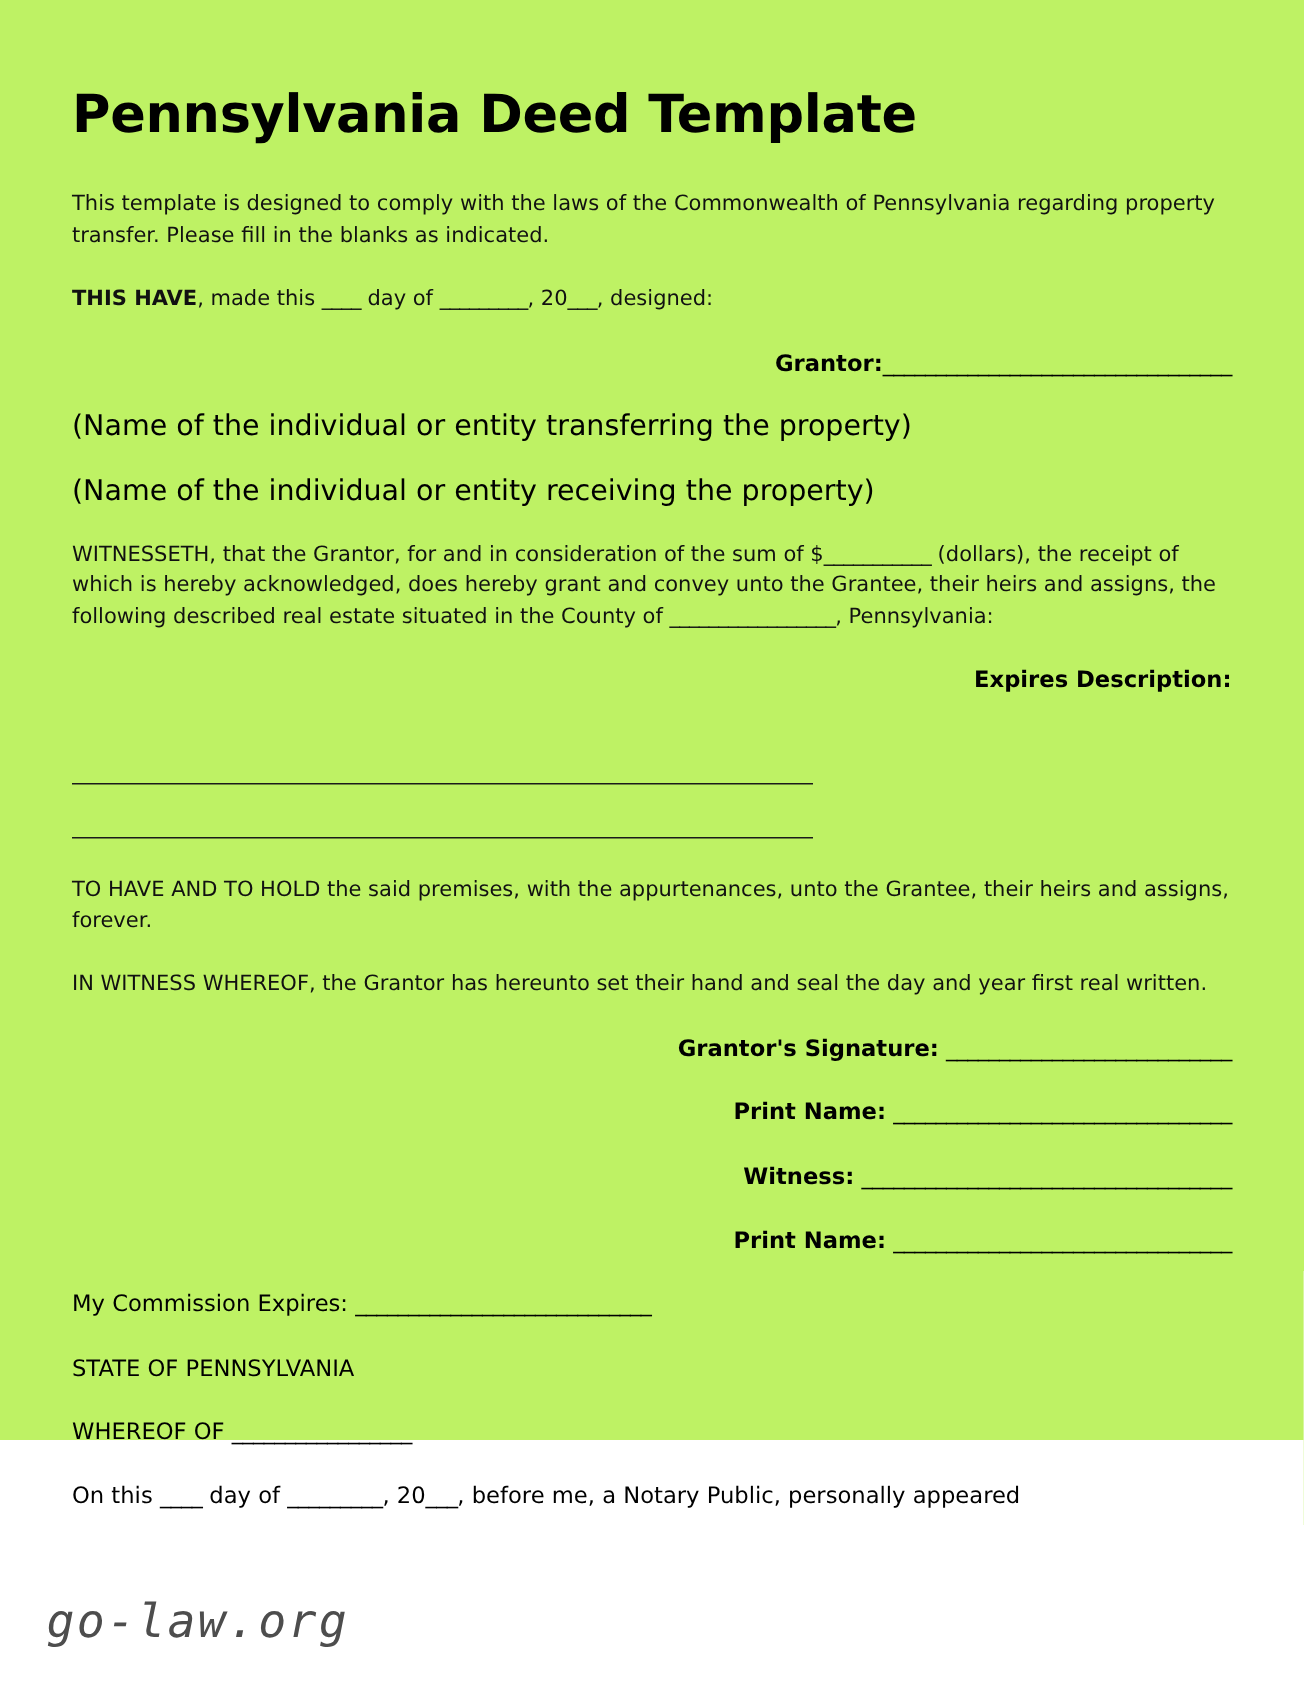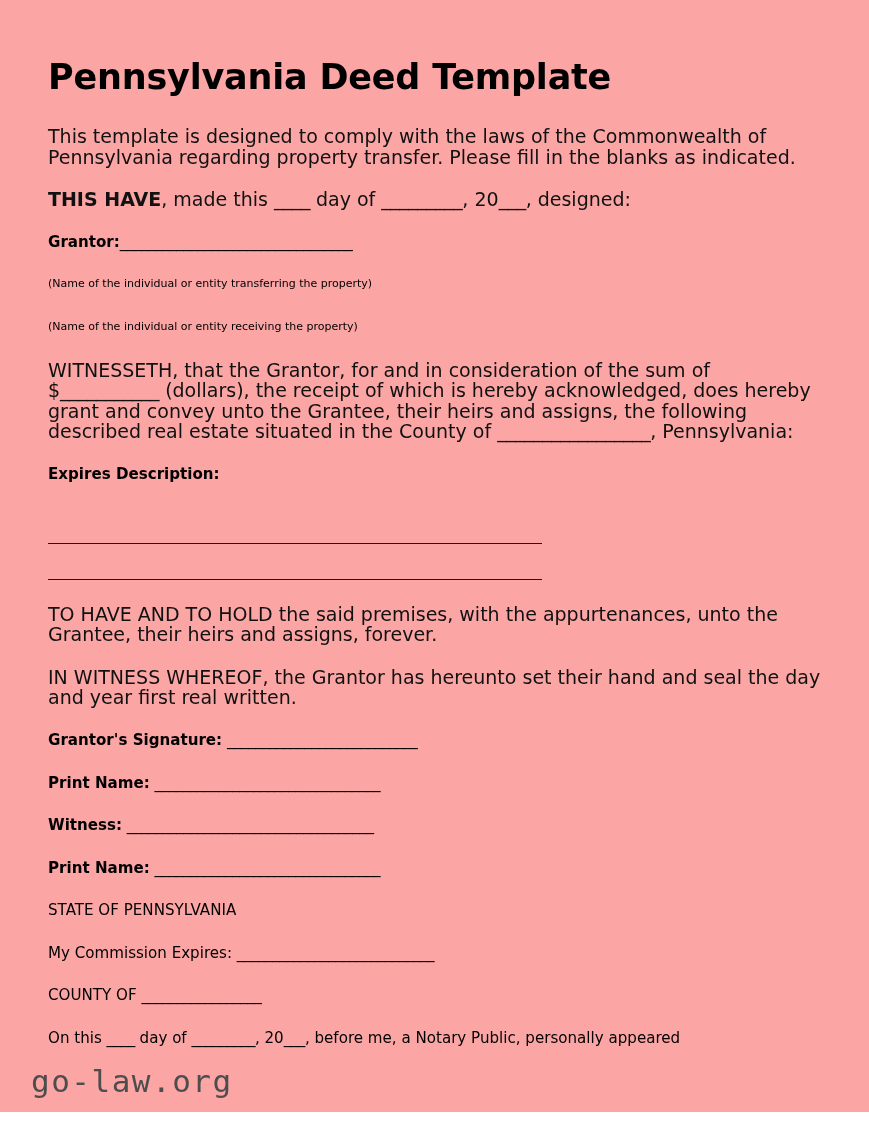--- a/index.html
+++ b/index.html
@@ -13,60 +13,61 @@
     position: relative;
     overflow: hidden;
     font-family: "DejaVu Sans", sans-serif;
     color: #000000;
   }
   .page {
     position: absolute;
     left: 0;
     top: 0;
     width: 869px;
-    height: 1112px;
-    background: #fca5a5;
+    height: 960px;
+    background: #bef264;
   }
   .content {
     position: absolute;
     left: 48px;
     top: 56px;
     width: 773px;
   }
   .doc-title {
     font-size: 35px;
     font-weight: bold;
     line-height: 42px;
     letter-spacing: -0.2px;
     margin: 0 0 28px 0;
     color: #000;
   }
   .para {
-    font-size: 19px;
+    font-size: 14px;
     line-height: 20.6px;
     margin: 0 0 22px 0;
     color: #111;
   }
   .bold {
     font-weight: bold;
   }
   .blank {
     font-weight: normal;
     letter-spacing: -0.5px;
   }
   .field-line {
     font-size: 15.1px;
     line-height: 20.6px;
     margin: 0 0 22px 0;
+    text-align: right;
   }
   .field-label {
     font-weight: bold;
   }
   .note {
-    font-size: 11px;
+    font-size: 19px;
     line-height: 20.6px;
     margin: 0 0 22px 0;
   }
   .rule-line {
     height: 0;
     border-bottom: 1.6px solid #1a1a1a;
     margin: 0;
   }
   .rule-gap-a { height: 36px; }
   .rule-gap-b { height: 35px; }
@@ -86,20 +87,21 @@
   }
   .watermark {
     position: absolute;
     left: 31px;
     top: 1063px;
     font-family: "DejaVu Sans Mono", monospace;
     font-size: 31px;
     letter-spacing: 1.5px;
     color: #4d4d4d;
     white-space: nowrap;
+    font-style: italic;
   }
 </style>
 </head>
 <body>
 
 <div class="page">
   <div class="content">
 
     <h1 class="doc-title">Pennsylvania Deed Template</h1>
 
@@ -130,24 +132,24 @@
 
     <p class="field-line"><span class="field-label">Grantor's Signature:</span> <span class="blank">___________________________</span></p>
 
     <p class="field-line"><span class="field-label">Print Name:</span> <span class="blank">________________________________</span></p>
 
     <p class="field-line"><span class="field-label">Witness:</span> <span class="blank">___________________________________</span></p>
 
     <p class="field-line"><span class="field-label">Print Name:</span> <span class="blank">________________________________</span></p>
 
 
+    <p class="plain-line"><span>My Commission Expires:</span> <span class="blank">____________________________</span></p>
+
     <p class="plain-line">STATE OF PENNSYLVANIA</p>
 
-    <p class="plain-line"><span>My Commission Expires:</span> <span class="blank">____________________________</span></p>
-
-    <p class="plain-line"><span>COUNTY OF</span> <span class="blank">_________________</span></p>
+    <p class="plain-line"><span>WHEREOF OF</span> <span class="blank">_________________</span></p>
 
     <p class="notary-para"><span>On this </span><span class="blank">____</span><span> day of </span><span class="blank">_________</span><span>, 20</span><span class="blank">___</span><span>, before me, a Notary Public, personally appeared </span></p>
 
   </div>
 
   <div class="watermark">go-law.org</div>
 </div>
 
 </body></html>

